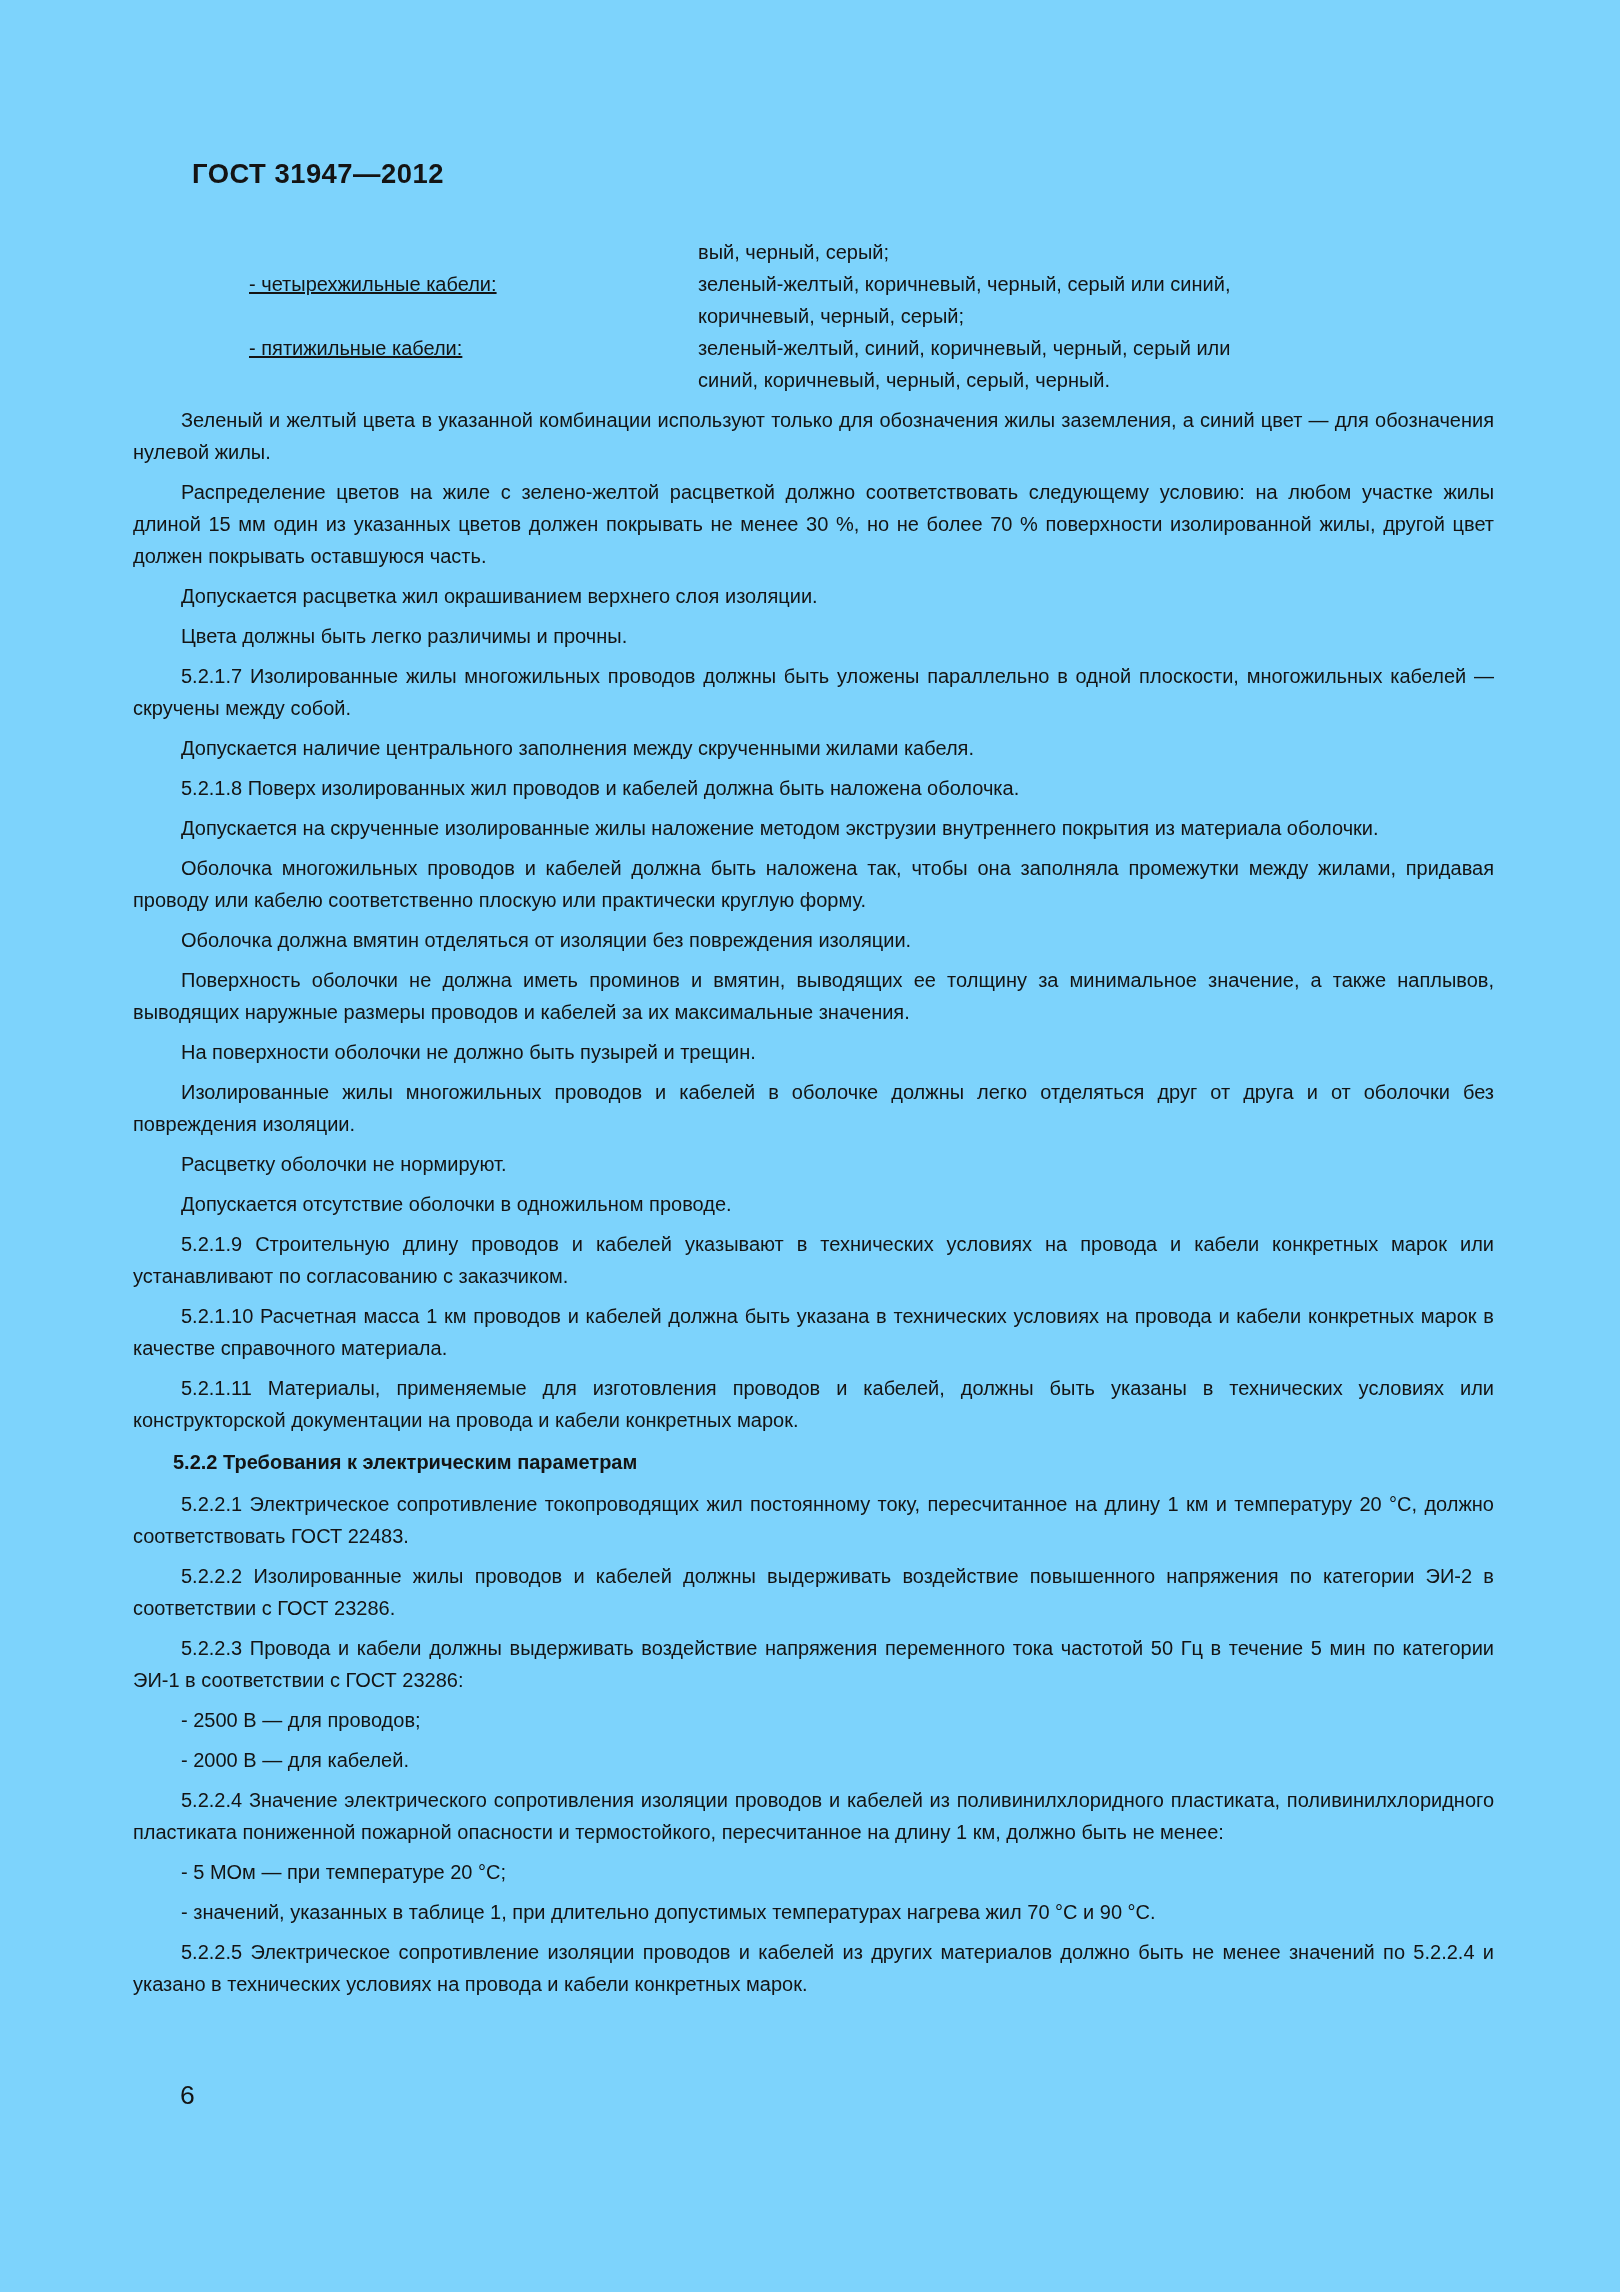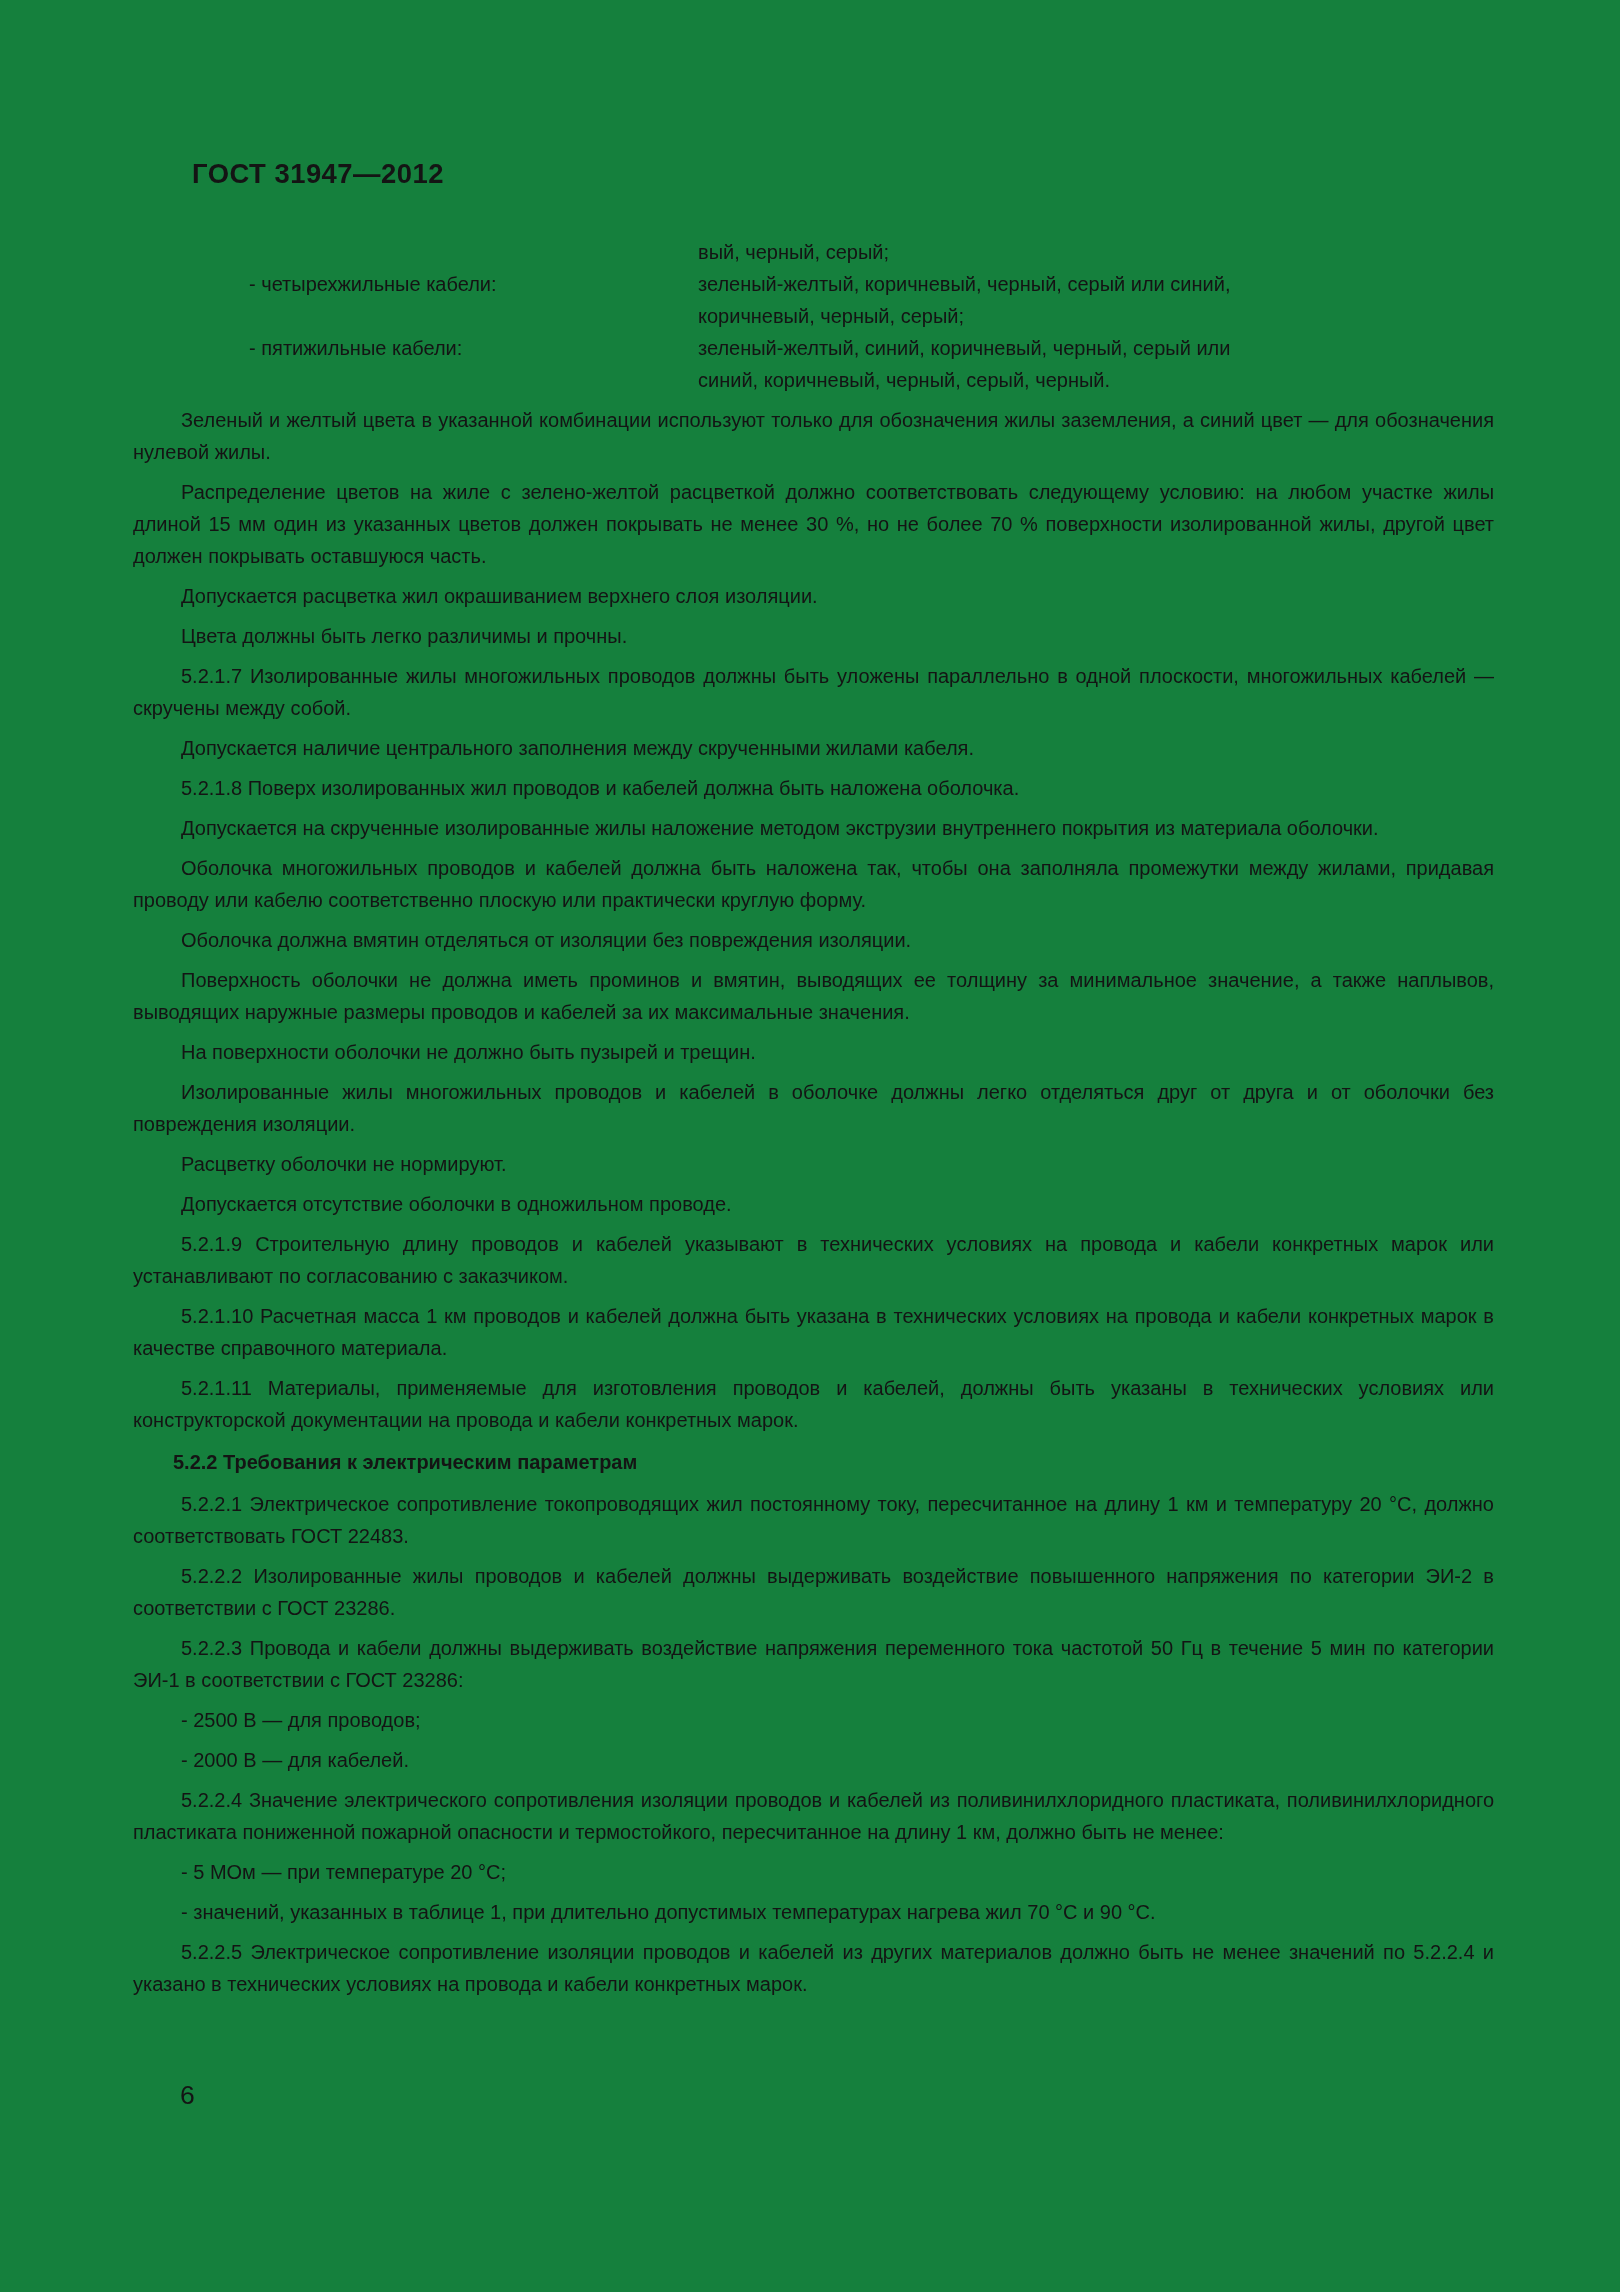--- a/index.html
+++ b/index.html
@@ -5,21 +5,21 @@
   html, body {
     margin: 0;
     padding: 0;
     background: #e9e9e9;
   }
   .page {
     position: relative;
     width: 1620px;
     height: 2293px;
     margin: 0 auto;
-    background: #15803d;
+    background: #7dd3fc;
     color: #141414;
     font-family: "Liberation Sans", "DejaVu Sans", sans-serif;
     overflow: hidden;
   }
   .doc-number {
     position: absolute;
     top: 158px;
     left: 192px;
     font-size: 27.4px;
     font-weight: bold;
@@ -38,20 +38,21 @@
   }
   .list-row {
     display: flex;
     align-items: baseline;
   }
   .list-label {
     width: 573px;
     padding-left: 124px;
     box-sizing: border-box;
     flex: 0 0 573px;
+    text-decoration: underline;
   }
   .list-value {
     flex: 1 1 auto;
   }
   .para {
     margin: 8px;
     text-indent: 48px;
     text-align: justify;
     hyphens: auto;
     -webkit-hyphens: auto;

